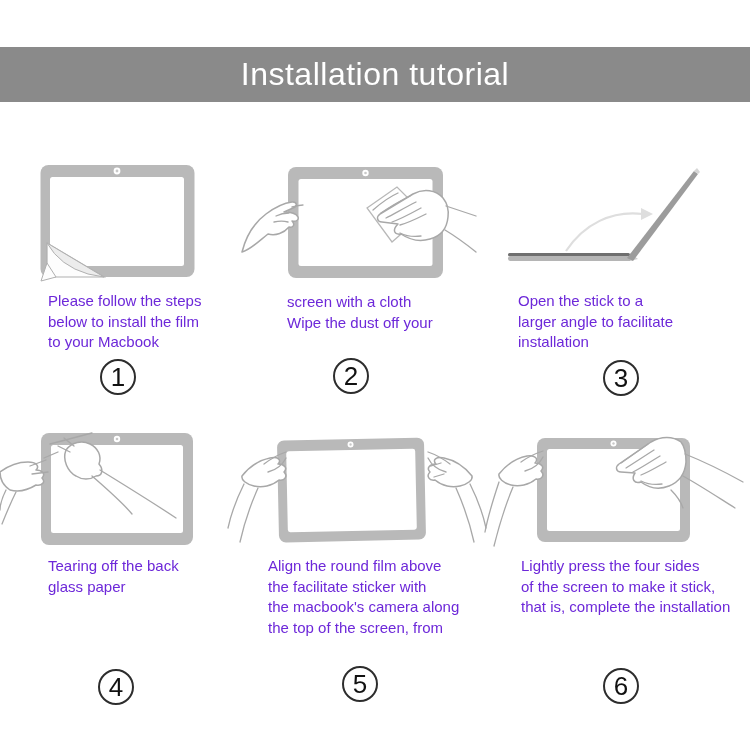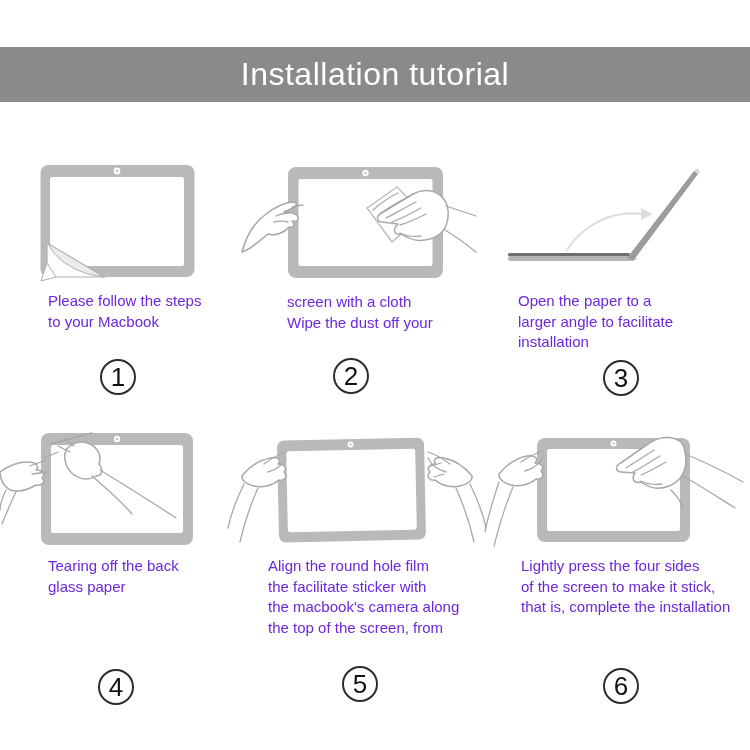--- a/index.html
+++ b/index.html
@@ -144,37 +144,38 @@
 
     <path class="hand" d="M14,46 C22,36 32,30 42,28 C50,26.5 54,31 50,35 C56,35 60,39 56,43 C60,47 57,52 51,51 C44,57 34,59 26,57 C18,55 13,50 14,46 Z"></path>
     <path class="fline" d="M36,34 C44,28 52,25 58,23"></path>
     <path class="fline" d="M40,43 C48,41 54,37 58,29"></path>
     <path class="fline" d="M14,54 C8,72 3,88 0,104"></path>
     <path class="fline" d="M28,59 C20,78 14,98 9,118"></path>
   </svg>
 
   <div class="caption" style="left:48px;top:291px;">
     <div>Please follow the steps</div>
+    <div>below to install the film</div>
     <div>to your Macbook</div>
   </div>
   <div class="caption" style="left:287px;top:292px;">
     <div>screen with a cloth</div>
     <div>Wipe the dust off your</div>
   </div>
   <div class="caption" style="left:518px;top:291px;">
-    <div>Open the paper to a</div>
+    <div>Open the stick to a</div>
     <div>larger angle to facilitate</div>
     <div>installation</div>
   </div>
   <div class="caption" style="left:40px;top:556px;margin-left:8px;">
     <div>Tearing off the back</div>
     <div>glass paper</div>
   </div>
   <div class="caption" style="left:268px;top:556px;">
-    <div>Align the round hole film</div>
+    <div>Align the round film above</div>
     <div>the facilitate sticker with</div>
     <div>the macbook's camera along</div>
     <div>the top of the screen, from</div>
   </div>
   <div class="caption" style="left:515px;top:556px;margin-left:6px;">
     <div>Lightly press the four sides</div>
     <div>of the screen to make it stick,</div>
     <div>that is, complete the installation</div>
   </div>
 

